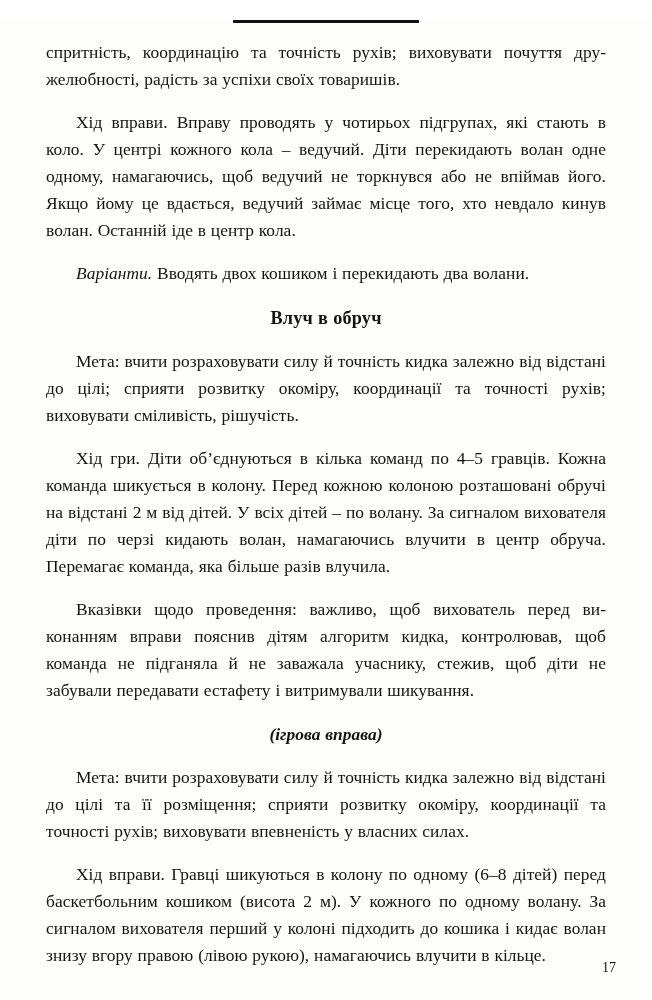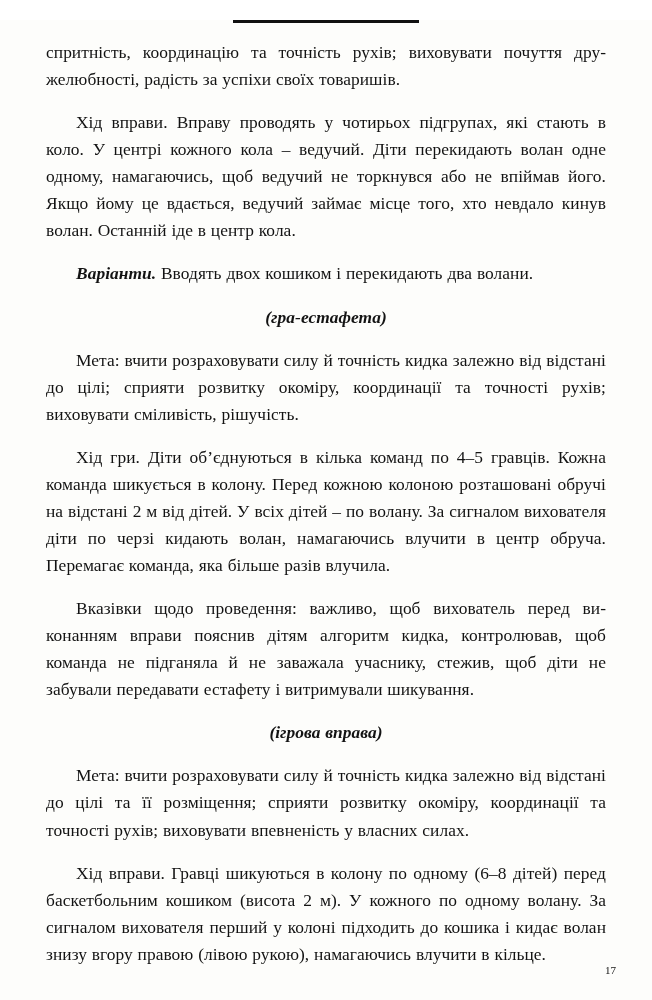--- a/index.html
+++ b/index.html
@@ -44,62 +44,62 @@
   p.cont {
     text-indent: 0;
   }
   p.ind {
     text-indent: 30px;
   }
   .lead {
     font-weight: normal;
   }
   .lead-it {
-    font-weight: bold;
+    font-weight: normal;
     font-style: italic;
   }
   h2.section {
     text-align: center;
     font-size: 18.2px;
     font-weight: bold;
     margin: 16px 0 0 0;
     letter-spacing: 0.2px;
   }
   .subtitle {
     text-align: center;
     font-style: italic;
     font-weight: bold;
     font-size: 17.4px;
     margin: 1px 0 6px 0;
   }
   .page-number {
     position: absolute;
     right: 36px;
     bottom: 44px;
-    font-size: 11px;
+    font-size: 14px;
     color: #121212;
   }
 </style>
 </head>
 <body>
 
 <div class="page">
 
   <div class="top-rule"></div>
 
   <div class="body-text">
 
     <p class="cont">спритність, координацію та точність рухів; виховувати почуття дру­желюбності, радість за успіхи своїх товаришів.</p>
 
     <p class="ind"><span class="lead">Хід вправи.</span><span> Вправу проводять у чотирьох підгрупах, які стають в коло. У центрі кожного кола – ведучий. Діти перекидають волан одне одному, намагаючись, щоб ведучий не торкнувся або не впіймав його. Якщо йому це вдається, ведучий займає місце того, хто невдало кинув волан. Останній іде в центр кола.</span></p>
 
     <p class="ind"><span class="lead-it">Варіанти.</span><span> Вводять двох кошиком і перекидають два волани.</span></p>
 
 
-    <div class="subtitle">(гра-естафета)</div>
+    <h2 class="section">Влуч в обруч</h2>
 
     <p class="ind"><span class="lead">Мета:</span><span> вчити розраховувати силу й точність кидка залежно від відстані до цілі; сприяти розвитку окоміру, координації та точності рухів; виховувати сміливість, рішучість.</span></p>
 
     <p class="ind"><span class="lead">Хід гри.</span><span> Діти об’єднуються в кілька команд по 4–5 гравців. Кож­на команда шикується в колону. Перед кожною колоною розташовані обручі на відстані 2 м від дітей. У всіх дітей – по волану. За сигна­лом вихователя діти по черзі кидають волан, намагаючись влучити в центр обруча. Перемагає команда, яка більше разів влучила.</span></p>
 
 
     <p class="ind"><span class="lead">Вказівки щодо проведення:</span><span> важливо, щоб вихователь перед ви­конанням вправи пояснив дітям алгоритм кидка, контролював, щоб команда не підганяла й не заважала учаснику, стежив, щоб діти не забували передавати естафету і витримували шикування.</span></p>
 
     <div class="subtitle">(ігрова вправа)</div>
 

